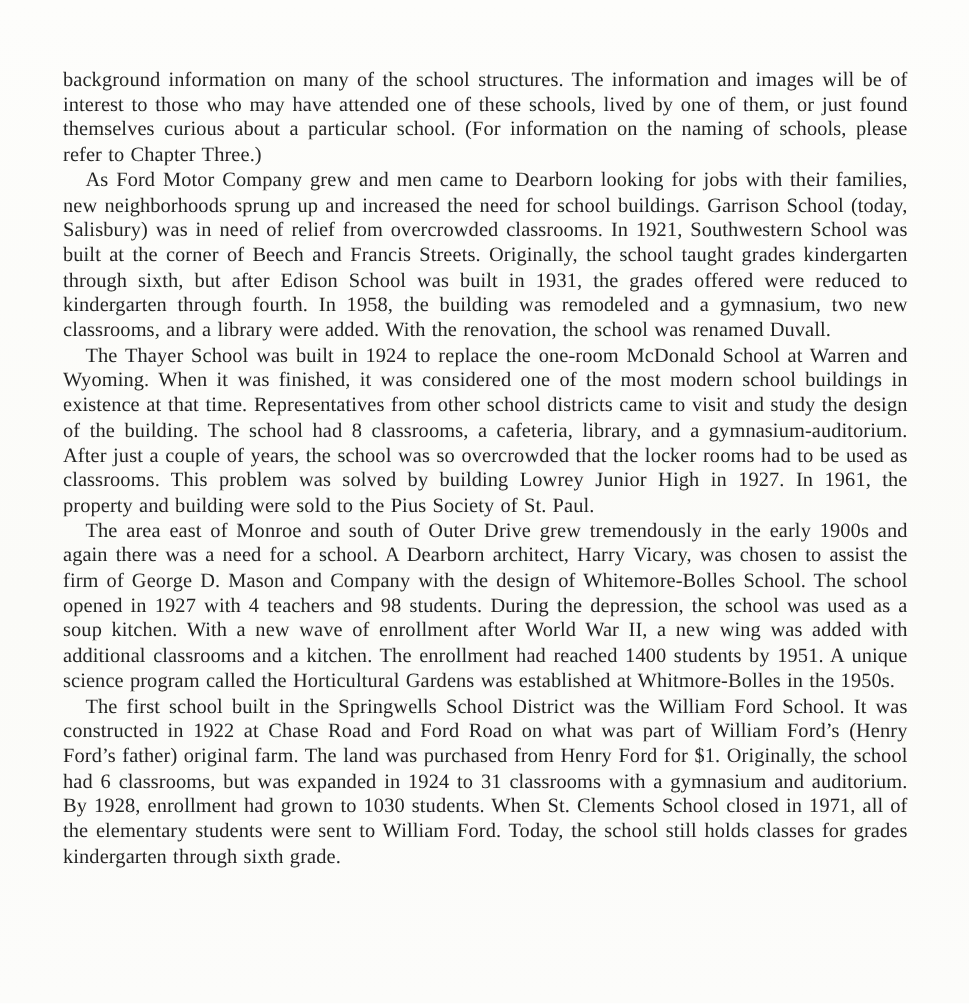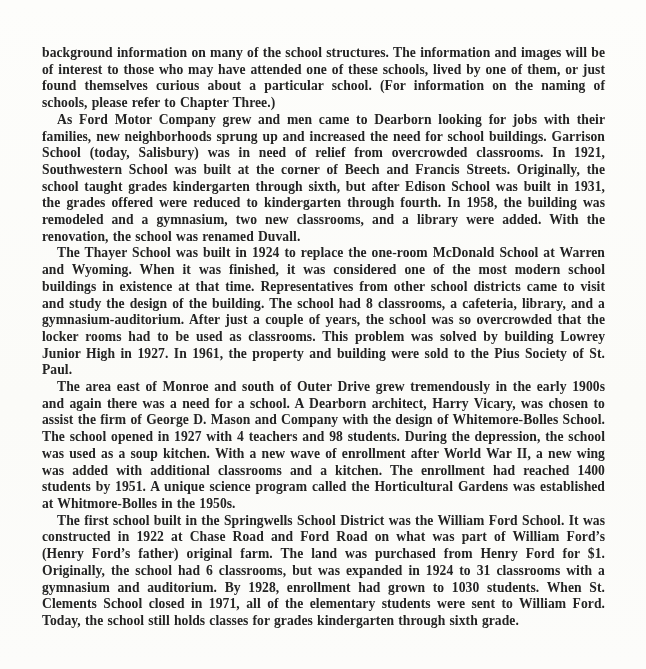--- a/index.html
+++ b/index.html
@@ -21,21 +21,20 @@
     color: #242424;
     font-family: "Liberation Serif", "DejaVu Serif", serif;
   }
   .page p {
     margin: 0;
     font-size: 13.6px;
     line-height: 16.7px;
     text-align: justify;
     word-spacing: 0.05em;
     letter-spacing: 0.005em;
-    font-weight: bold;
   }
   .page p.indent {
     text-indent: 15px;
   }
 </style>
 </head>
 <body>
 
 <div class="page">
   <p>background information on many of the school structures. The information and images will be of interest to those who may have attended one of these schools, lived by one of them, or just found themselves curious about a particular school. (For information on the naming of schools, please refer to Chapter Three.)</p>

